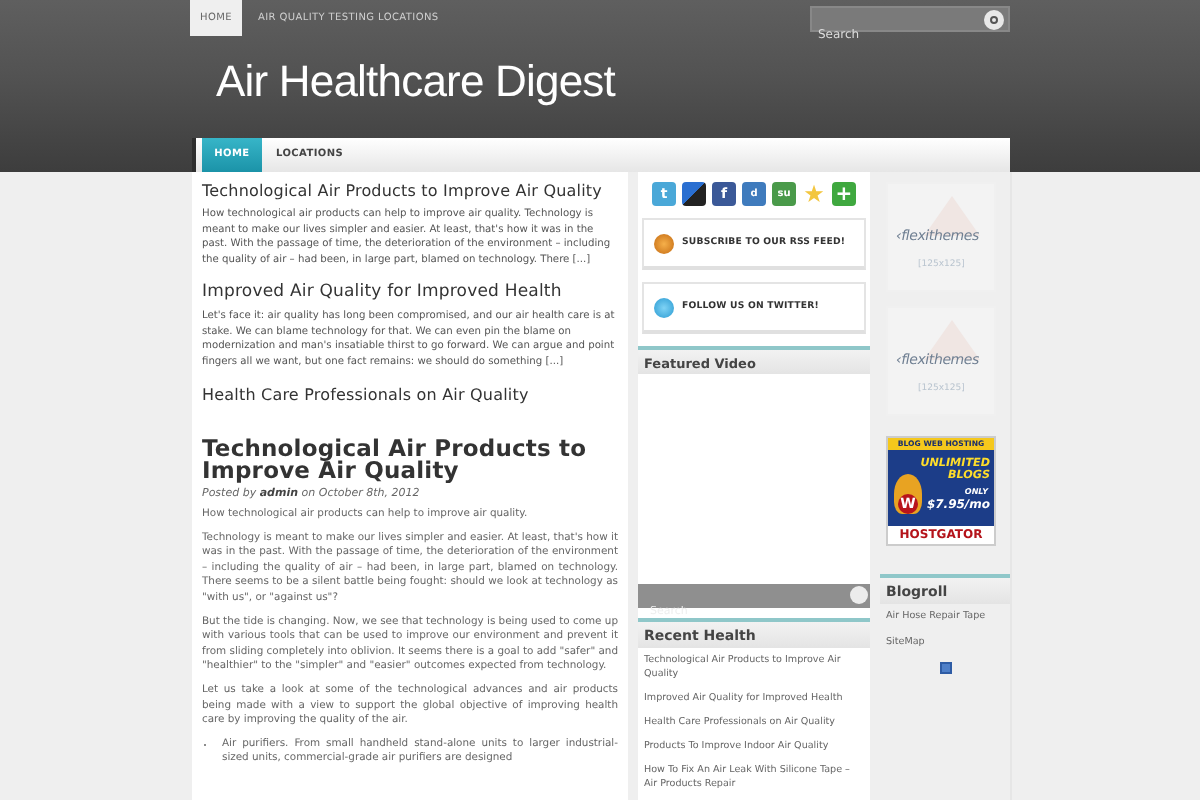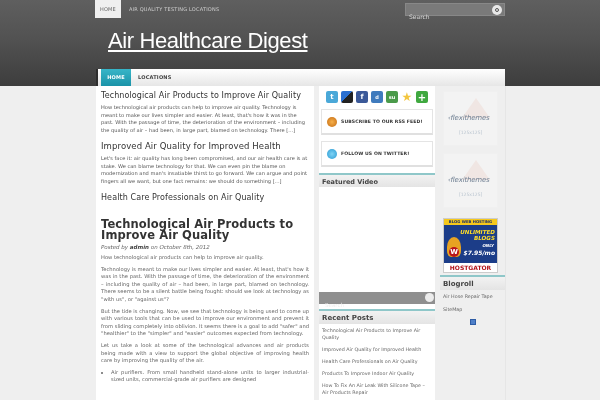--- a/index.html
+++ b/index.html
@@ -31,21 +31,21 @@
     font-family: "DejaVu Sans", sans-serif;
   }
   .search-top input::placeholder { color: #ddd; }
   .search-top .btn {
     position: absolute; right: 2px; top: 1px; width: 10px; height: 10px; border-radius: 50%;
     background: #e8e8e8; display: flex; align-items: center; justify-content: center;
   }
   .search-top .btn .mag { width: 4px; height: 4px; border: 1px solid #555; border-radius: 50%; }
   .site-title {
     position: absolute; left: 108px; top: 28px; color: #fff;
-    font-family: "Liberation Sans", sans-serif; font-size: 22px; letter-spacing: -0.4px; text-decoration: underline;
+    font-family: "Liberation Sans", sans-serif; font-size: 22px; letter-spacing: -0.4px;
   }
   
   .mainnav {
     position: absolute; left: 96px; top: 69px; width: 409px; height: 17px;
     background: linear-gradient(to bottom, #ffffff, #e6e6e6);
     border-left: 2px solid #2e2e2e;
   }
   .mainnav .tab {
     position: absolute; top: 0; height: 17px; line-height: 17px; font-size: 5px; font-weight: bold;
     letter-spacing: 0.2px;
@@ -184,21 +184,21 @@
     <span>FOLLOW US ON TWITTER!</span>
   </div>
   <div class="widget-head">Featured Video</div>
 
   <div class="sidebar-search">
     <input type="text" placeholder="Search" style="">
     <span class="btn"></span>
   </div>
 
   <div class="recent">
-    <div class="widget-head">Recent Posts</div>
+    <div class="widget-head">Recent Health</div>
     <ul>
       <li>Technological Air Products to Improve Air Quality</li>
       <li>Improved Air Quality for Improved Health</li>
       <li>Health Care Professionals on Air Quality</li>
       <li>Products To Improve Indoor Air Quality</li>
       <li>How To Fix An Air Leak With Silicone Tape – Air Products Repair</li>
     </ul>
   </div>
 </div>
 
@@ -216,21 +216,21 @@
   <div class="hostgator">
     <div class="hg-top">BLOG WEB HOSTING</div>
     <div class="hg-mid">UNLIMITED</div>
     <div class="hg-mid" style="margin-top:0">BLOGS</div>
     <div class="hg-only">ONLY</div>
     <div class="hg-price">$7.95/mo</div>
     <span class="hg-gator"></span>
     <span class="hg-wp">W</span>
     <div class="hg-bottom">HOSTGATOR</div>
   </div>
-  <div class="rwidget" style="margin-top:2px">
+  <div class="rwidget" style="margin-top:14px">
     <div class="widget-head">Blogroll</div>
     <ul>
       <li>Air Hose Repair Tape</li>
       <li>SiteMap</li>
     </ul>
     <div class="badge-small"></div>
   </div>
 </div>
 
 <div class="right-gutter"></div>

